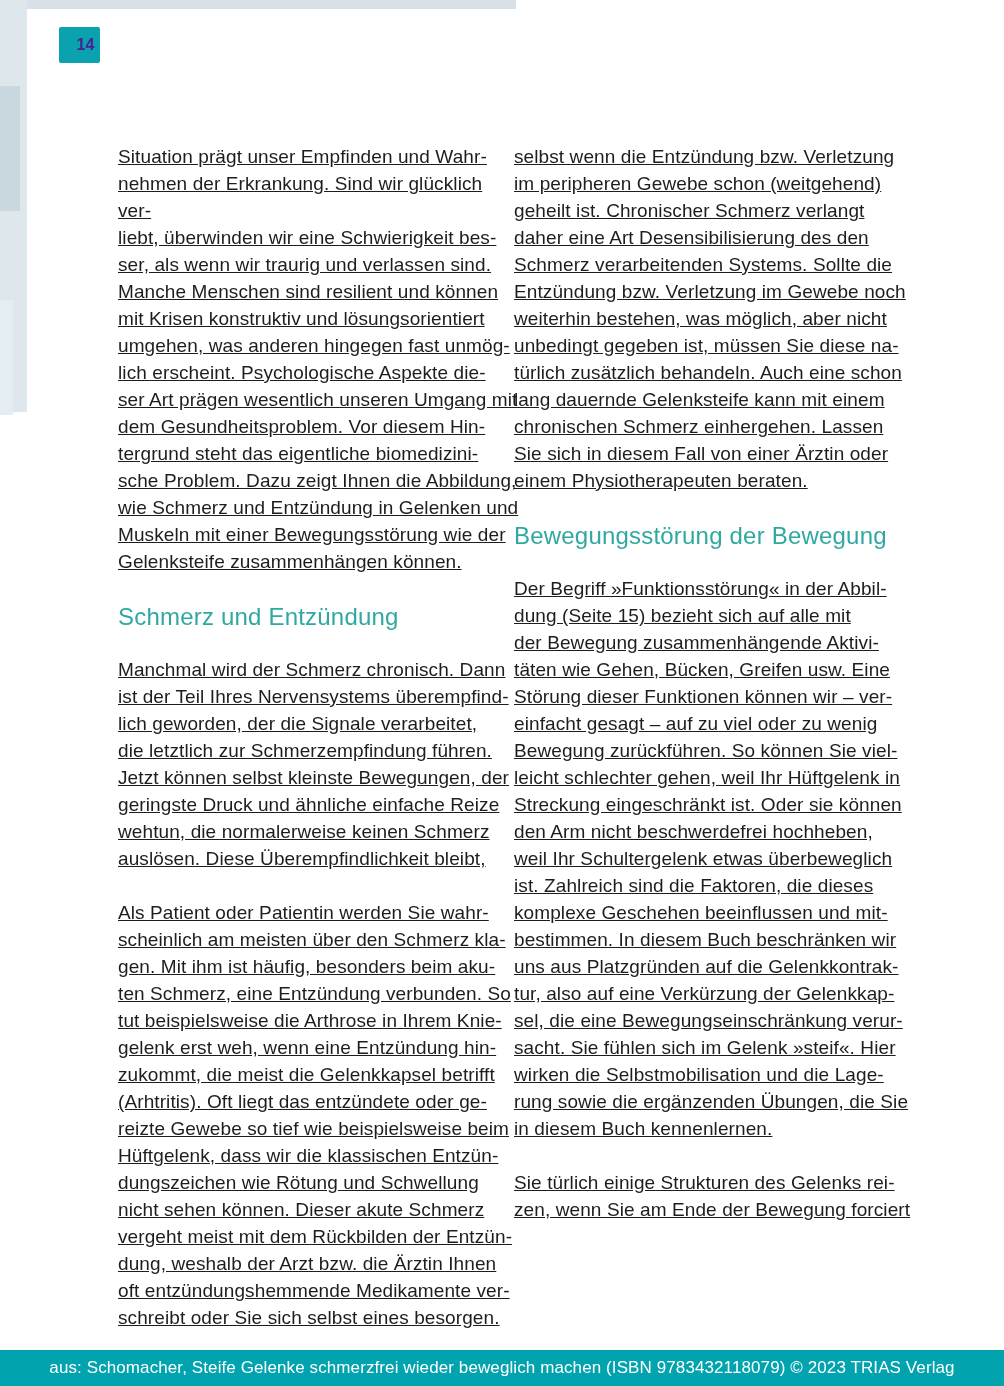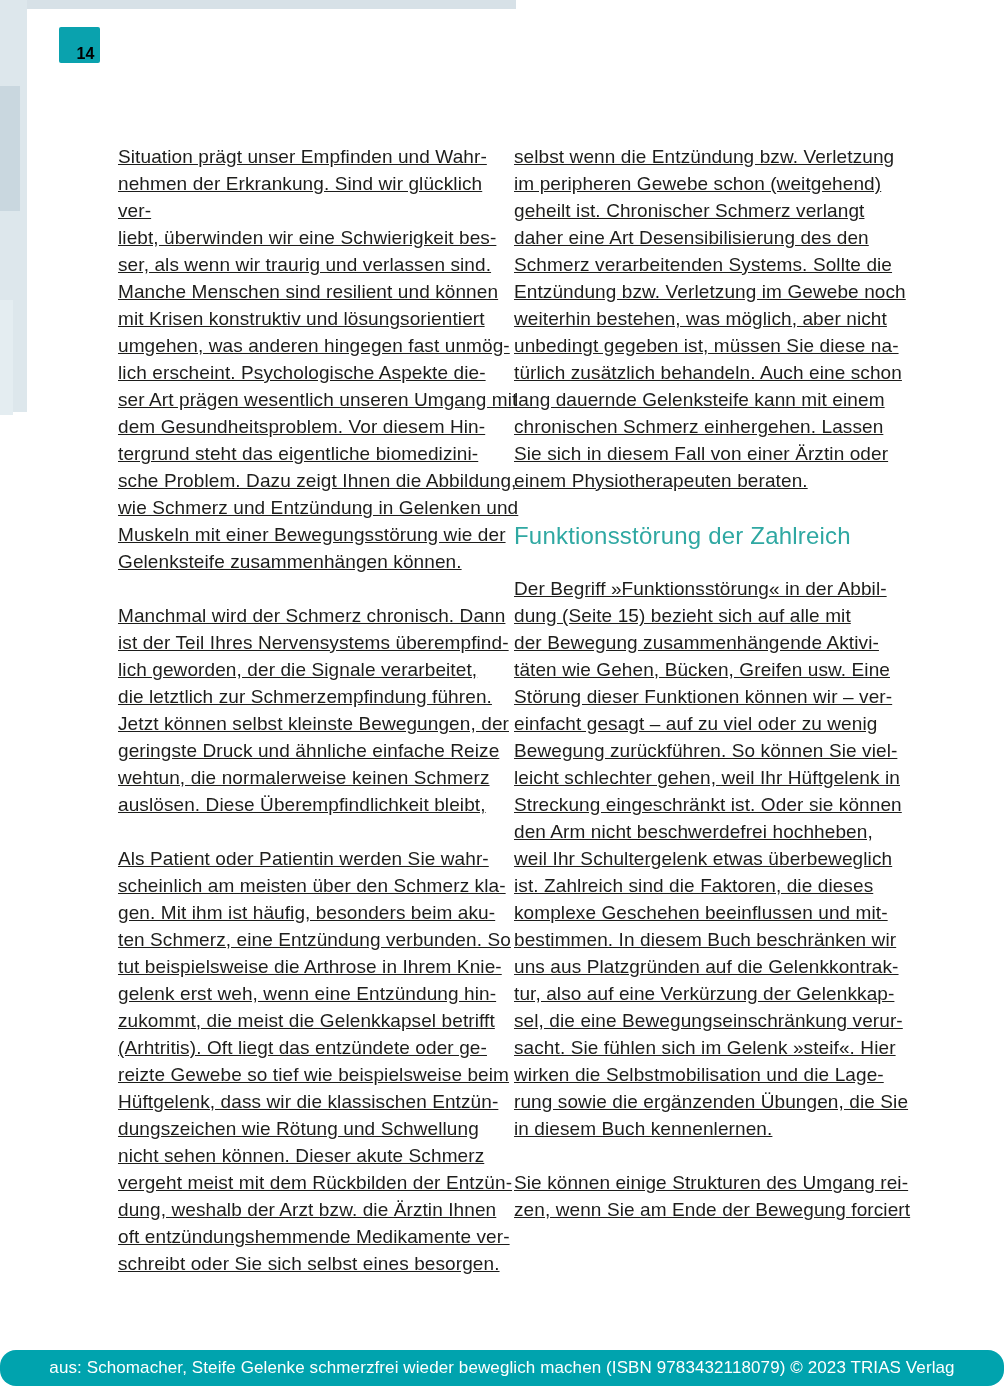--- a/index.html
+++ b/index.html
@@ -27,22 +27,22 @@
   .artifact.top{left:0;top:0;width:516px;height:9px;background:#d7e1e7;}
   .artifact.left1{left:0;top:0;width:27px;height:412px;background:#dde7ec;}
   .artifact.left2{left:0;top:86px;width:20px;height:125px;background:#c9d7df;}
   .artifact.left3{left:0;top:300px;width:13px;height:115px;background:#e4edf1;}
 
   .page-number-badge{
     position:absolute;
     left:59px;top:27px;
     width:41px;height:36px;
     background:var(--teal-badge);
-    color:#000000;
-    display:flex;align-items:flex-end;justify-content:center;
+    color:#4c1d95;
+    display:flex;align-items:center;justify-content:center;
     font-size:16px;font-weight:700;
     border-radius:2px;
     padding-left:12px;
   }
 
   .col{
     position:absolute;
     top:130px;
     width:402px;
   }
@@ -67,21 +67,21 @@
     color:var(--teal-heading);
     white-space:pre-line;
     letter-spacing:0.2px;
   }
 
   .footer-bar{
     position:absolute;
     left:0;bottom:0;
     width:100%;height:36px;
     background:var(--teal-footer);
-    display:flex;align-items:center;justify-content:center;border-radius:16px;
+    display:flex;align-items:center;justify-content:center;
   }
   .footer-bar span{
     color:#ffffff;
     font-size:17px;
     letter-spacing:0.1px;
   }
 </style>
 </head>
 <body>
 
@@ -105,20 +105,21 @@
 mit Krisen konstruktiv und lösungsorientiert
 umgehen, was anderen hingegen fast unmög-
 lich erscheint. Psychologische Aspekte die-
 ser Art prägen wesentlich unseren Umgang mit
 dem Gesundheitsproblem. Vor diesem Hin-
 tergrund steht das eigentliche biomedizini-
 sche Problem. Dazu zeigt Ihnen die Abbildung,
 wie Schmerz und Entzündung in Gelenken und
 Muskeln mit einer Bewegungsstörung wie der
 Gelenksteife zusammenhängen können.</p>
+    <h2 class="heading">Schmerz und Entzündung</h2>
     <p class="body">Manchmal wird der Schmerz chronisch. Dann
 ist der Teil Ihres Nervensystems überempfind-
 lich geworden, der die Signale verarbeitet,
 die letztlich zur Schmerzempfindung führen.
 Jetzt können selbst kleinste Bewegungen, der
 geringste Druck und ähnliche einfache Reize
 wehtun, die normalerweise keinen Schmerz
 auslösen. Diese Überempfindlichkeit bleibt,</p>
     <p class="body">Als Patient oder Patientin werden Sie wahr-
 scheinlich am meisten über den Schmerz kla-
@@ -145,21 +146,21 @@
 daher eine Art Desensibilisierung des den
 Schmerz verarbeitenden Systems. Sollte die
 Entzündung bzw. Verletzung im Gewebe noch
 weiterhin bestehen, was möglich, aber nicht
 unbedingt gegeben ist, müssen Sie diese na-
 türlich zusätzlich behandeln. Auch eine schon
 lang dauernde Gelenksteife kann mit einem
 chronischen Schmerz einhergehen. Lassen
 Sie sich in diesem Fall von einer Ärztin oder
 einem Physiotherapeuten beraten.</p>
-    <h2 class="heading">Funktionsstörung der Zahlreich</h2>
+    <h2 class="heading">Bewegungsstörung der Bewegung</h2>
     <p class="body">Der Begriff »Funktionsstörung« in der Abbil-
 dung (Seite 15) bezieht sich auf alle mit
 der Bewegung zusammenhängende Aktivi-
 täten wie Gehen, Bücken, Greifen usw. Eine
 Störung dieser Funktionen können wir – ver-
 einfacht gesagt – auf zu viel oder zu wenig
 Bewegung zurückführen. So können Sie viel-
 leicht schlechter gehen, weil Ihr Hüftgelenk in
 Streckung eingeschränkt ist. Oder sie können
 den Arm nicht beschwerdefrei hochheben,
@@ -167,21 +168,21 @@
 ist. Zahlreich sind die Faktoren, die dieses
 komplexe Geschehen beeinflussen und mit-
 bestimmen. In diesem Buch beschränken wir
 uns aus Platzgründen auf die Gelenkkontrak-
 tur, also auf eine Verkürzung der Gelenkkap-
 sel, die eine Bewegungseinschränkung verur-
 sacht. Sie fühlen sich im Gelenk »steif«. Hier
 wirken die Selbstmobilisation und die Lage-
 rung sowie die ergänzenden Übungen, die Sie
 in diesem Buch kennenlernen.</p>
-    <p class="body">Sie können einige Strukturen des Umgang rei-
+    <p class="body">Sie türlich einige Strukturen des Gelenks rei-
 zen, wenn Sie am Ende der Bewegung forciert</p>
   </div>
 
   <div class="footer-bar">
     <span>aus: Schomacher, Steife Gelenke schmerzfrei wieder beweglich machen (ISBN 9783432118079) © 2023 TRIAS Verlag</span>
   </div>
 
 </div>
 
 </body></html>

